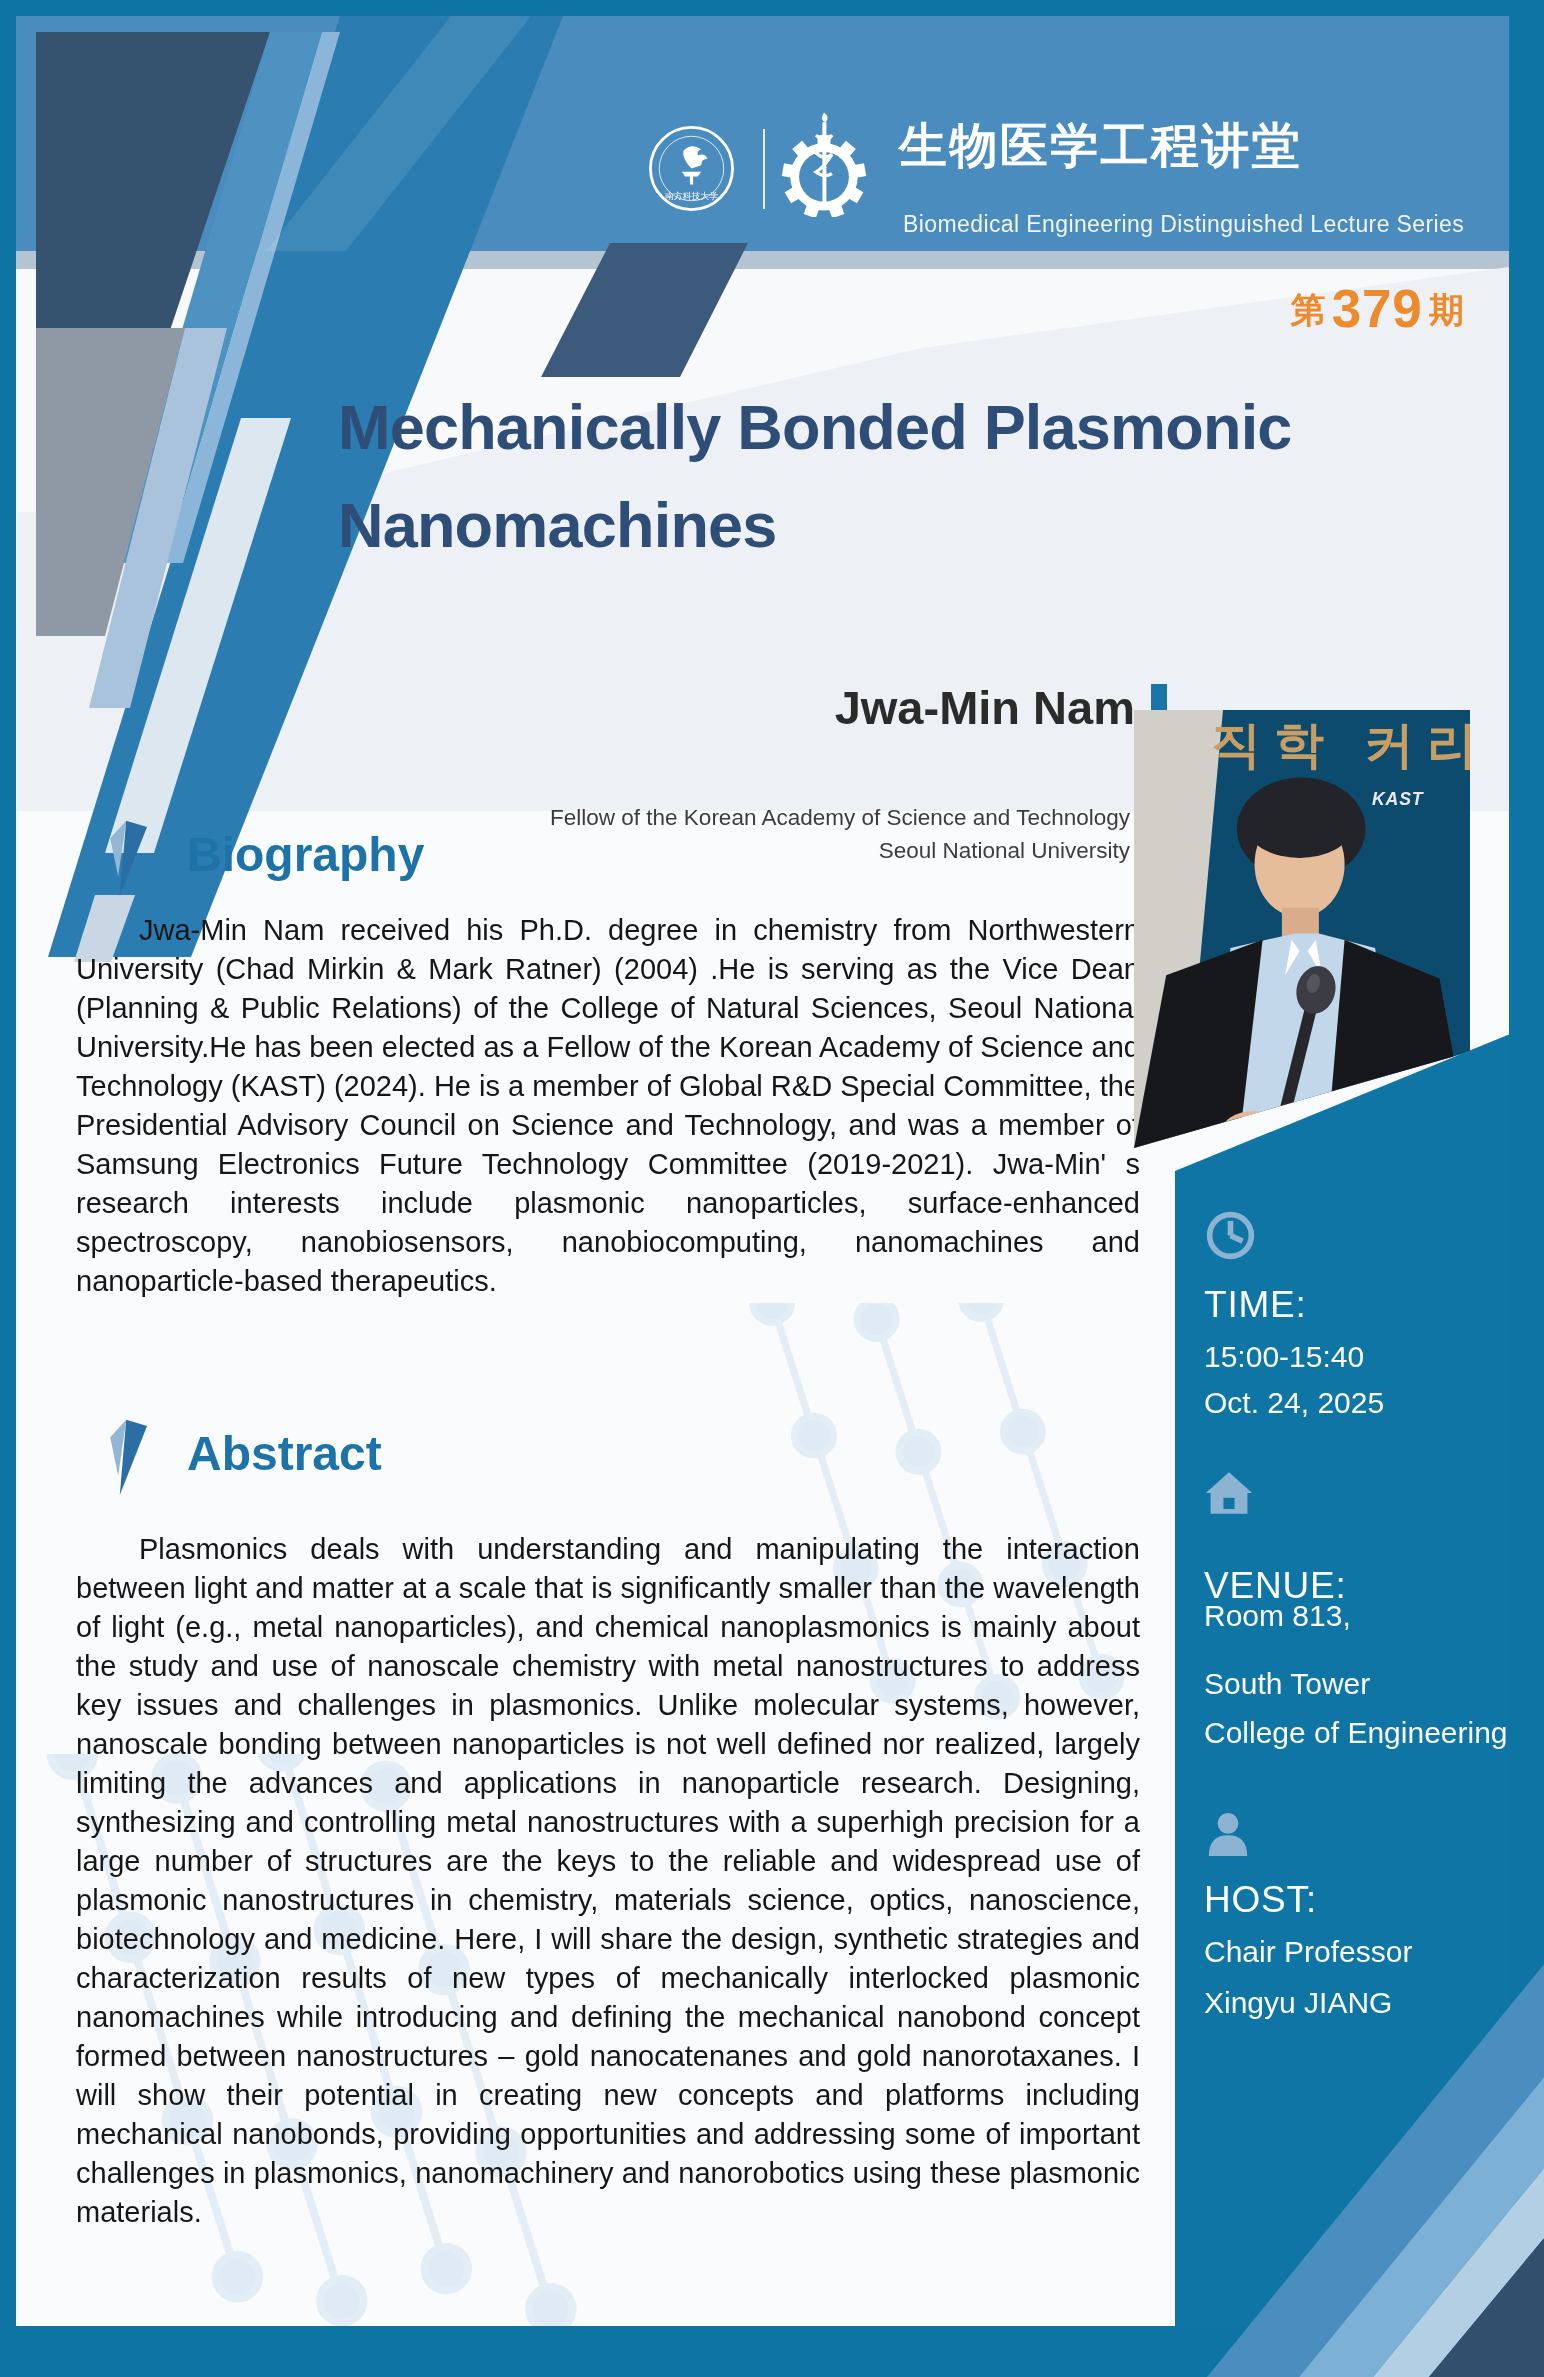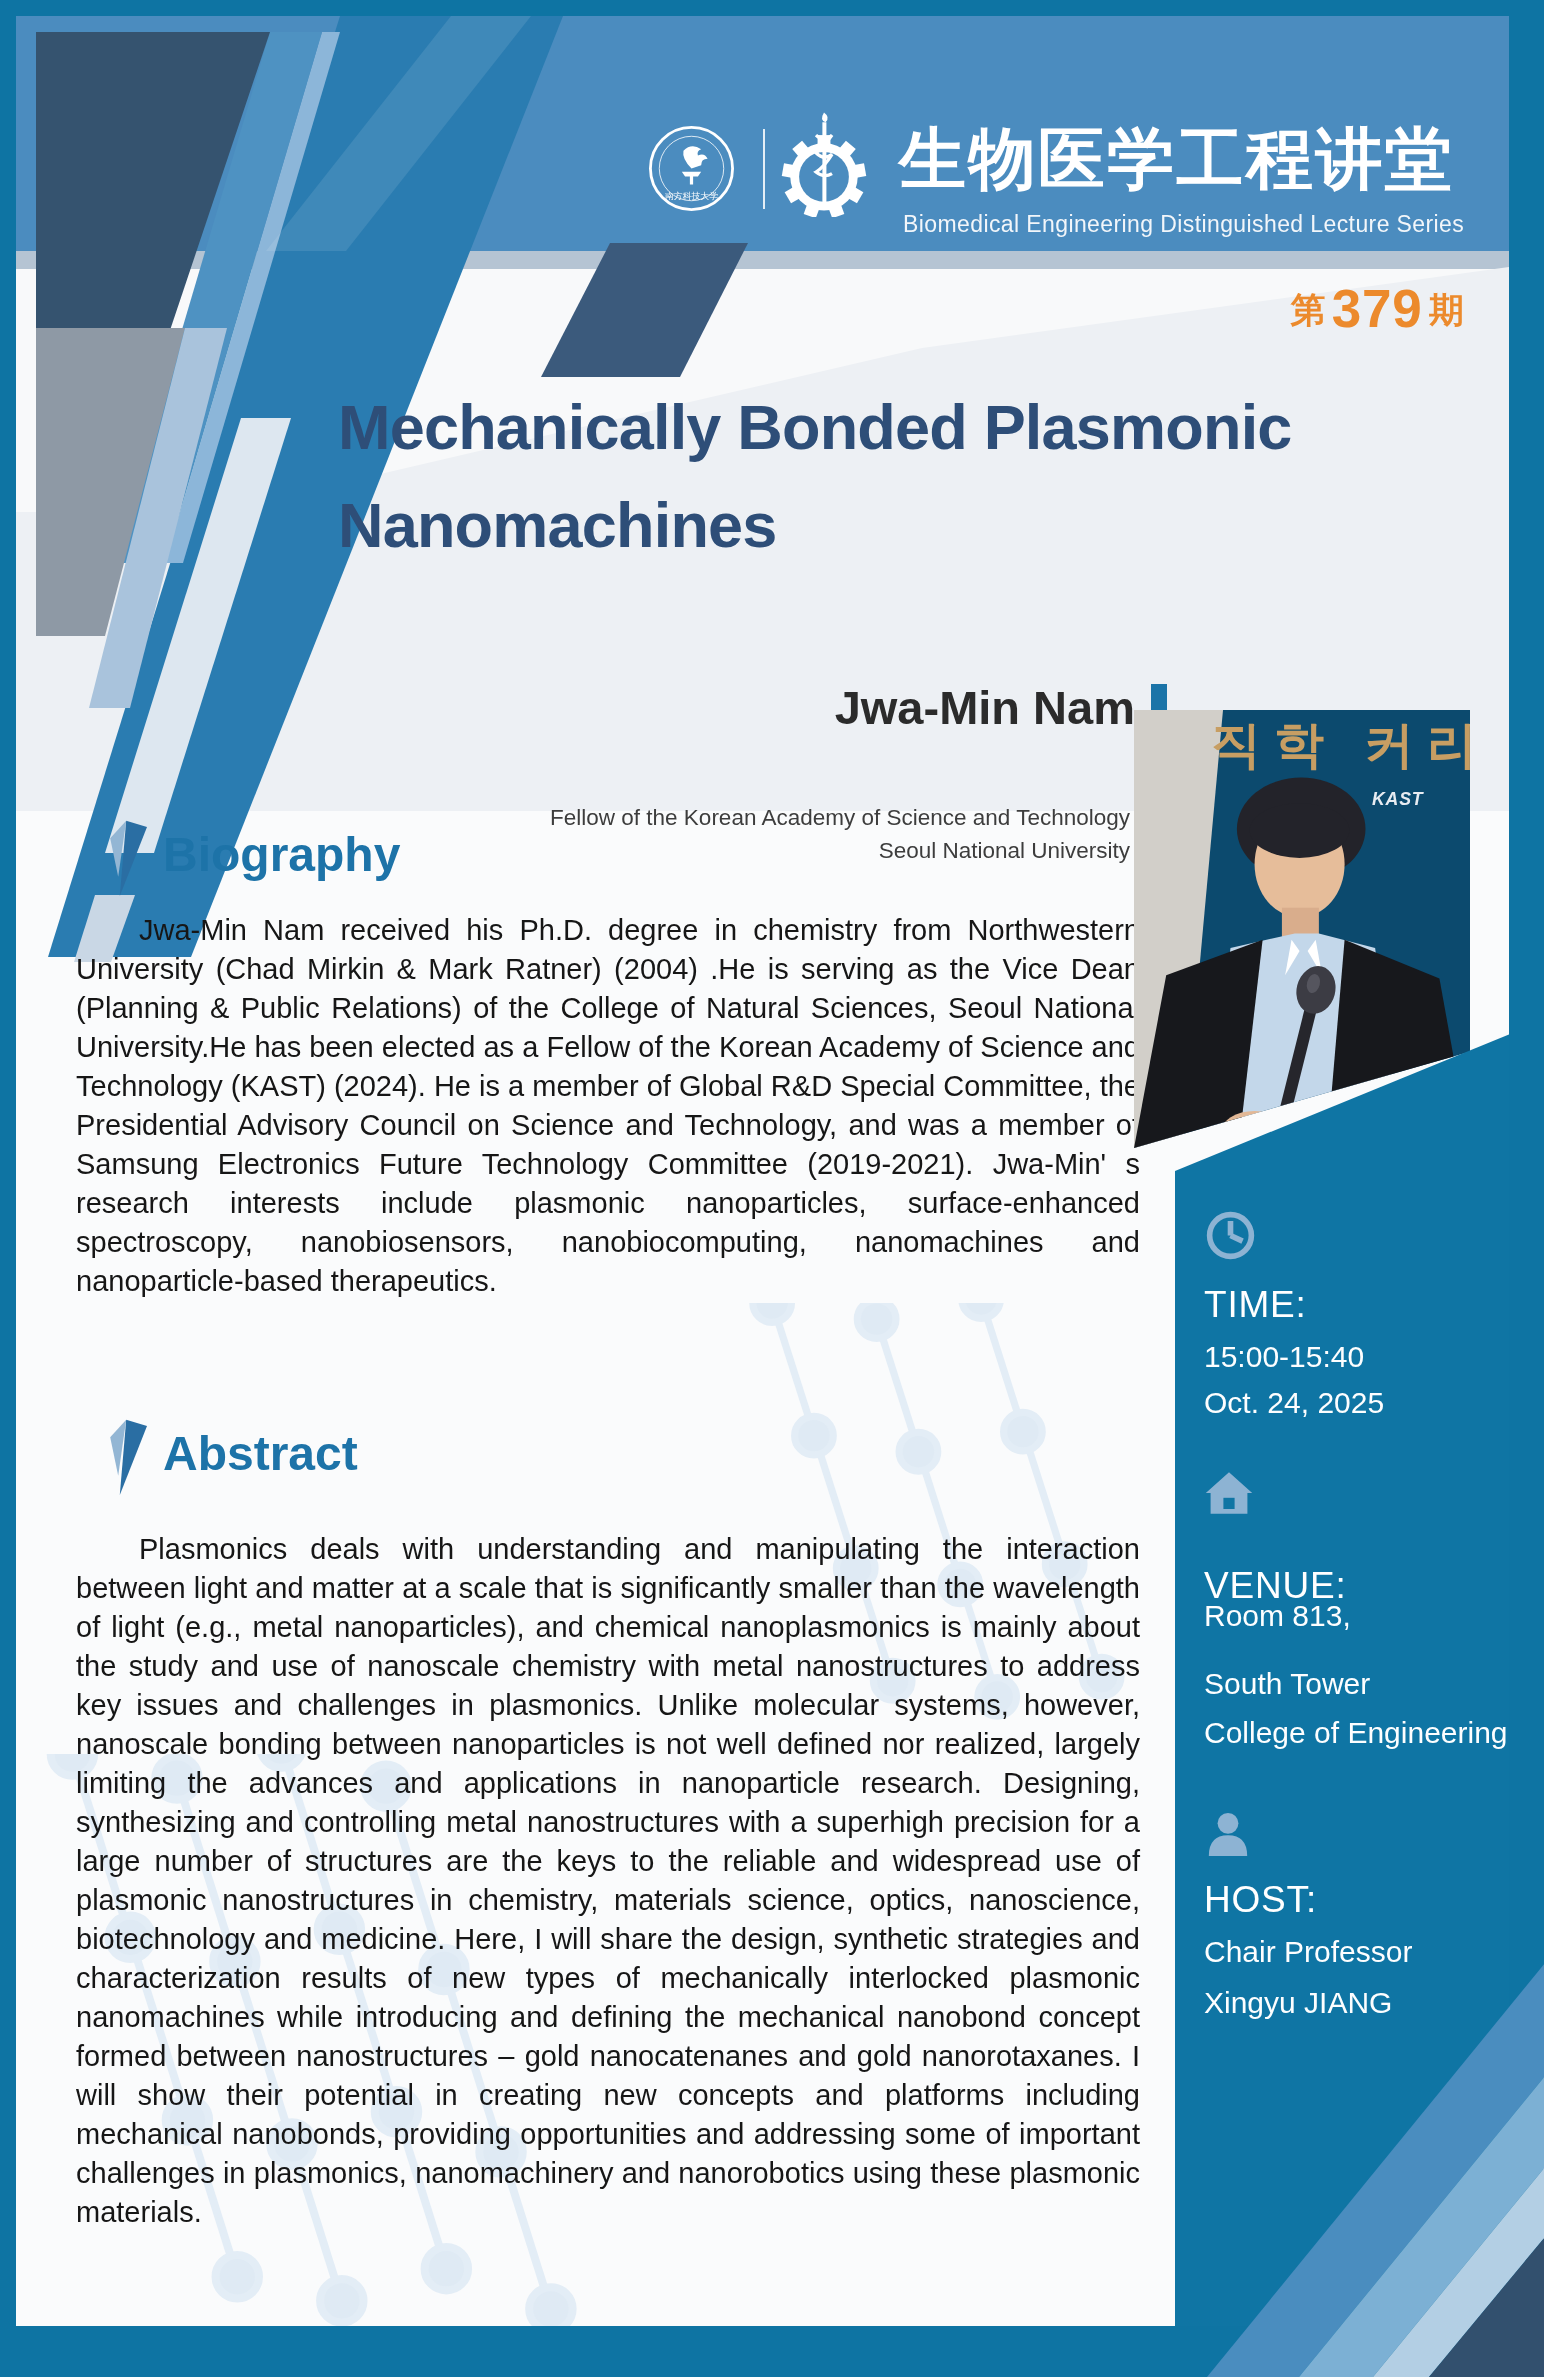--- a/index.html
+++ b/index.html
@@ -27,36 +27,36 @@
   .d-med{background:#4e92c2;clip-path:polygon(270px 32px,322px 32px,165px 563px,113px 563px);}
   .d-navyA{background:#35536f;clip-path:polygon(36px 32px,270px 32px,154px 378px,36px 378px);}
   .d-gray{background:#8e99a5;clip-path:polygon(36px 328px,185px 328px,105px 636px,36px 636px);}
   .d-bluegray{background:#a9c3dc;clip-path:polygon(185px 328px,227px 328px,130px 708px,89px 708px);}
   .d-pale{background:#dde7f0;clip-path:polygon(241px 418px,291px 418px,154px 853px,105px 853px);}
   .d-navyB{background:#3b5a7c;clip-path:polygon(610px 243px,748px 243px,680px 377px,541px 377px);}
   .d-tiny{background:#c9d7e5;clip-path:polygon(95px 895px,135px 895px,111px 962px,74px 962px);}
   .d-streak{background:rgba(255,255,255,.10);clip-path:polygon(451px 16px,531px 16px,346px 251px,266px 251px);}
 
   
-  .cn-title{left:899px;top:114px;width:611px;color:#fff;font-size:67px;font-weight:700;letter-spacing:2.4px;white-space:nowrap;}
+  .cn-title{left:899px;top:114px;width:611px;color:#fff;font-size:48px;font-weight:700;letter-spacing:2.4px;white-space:nowrap;}
   .en-subtitle{left:903px;top:211px;width:611px;color:#f2f6fa;font-size:23px;font-weight:400;letter-spacing:0.4px;white-space:nowrap;}
   .logo-divider{left:763px;top:129px;width:2.4px;height:80px;background:rgba(255,255,255,.85);}
   .issue-line{left:1239px;top:266px;width:225px;text-align:right;color:#ec8a2c;white-space:nowrap;font-weight:700;margin-top:12px;}
   .issue-line .cjk{font-size:35px;vertical-align:4.8px;}
   .issue-line .num{font-size:53px;letter-spacing:0.8px;margin:0 6.4px;}
 
   
   .talk-title{left:338px;top:378px;width:1142px;color:#2e4e78;font-size:63px;font-weight:700;line-height:98px;letter-spacing:-0.8px;}
   .speaker-name{left:483px;top:680px;width:652px;text-align:right;color:#2b2b2b;font-size:47px;font-weight:700;}
   .speaker-bar-blue{left:1151px;top:684px;width:16px;height:122px;background:#1b74a8;clip-path:polygon(0 0,100% 0,100% 88%,0 100%);}
   .speaker-bar-gray{left:1154px;top:806px;width:10.5px;height:74px;background:#d8dce1;}
   .speaker-affil{left:402px;top:801px;width:728px;text-align:right;color:#3d3d3d;font-size:22.5px;line-height:33px;}
 
   
-  .sec-heading{color:#1d73a8;font-size:48px;font-weight:700;}
+  .sec-heading{color:#1d73a8;font-size:48px;font-weight:700;margin-left:24px;}
   .flag-icon{width:40px;height:77px;}
   .para{width:1064px;color:#161616;font-size:29px;line-height:39px;text-align:justify;text-indent:63px;}
 
   
   .photo{left:1134px;top:710px;width:336px;height:438px;background:#0c4a6e;clip-path:polygon(0 0,100% 0,100% 78%,0 100%);overflow:hidden;text-align:center;}
   .photo .wall{position:absolute;left:0;top:0;width:89px;height:438px;background:#d2cfc9;clip-path:polygon(0 0,100% 0,55% 100%,0 100%);}
   .photo .banner-kr{position:absolute;left:77px;top:1.6px;color:#c79e63;font-size:50px;font-weight:700;letter-spacing:13px;white-space:nowrap;}
   .photo .kast{position:absolute;left:238px;top:79px;color:#e8ecf2;font-size:17.7px;font-weight:700;font-style:italic;letter-spacing:0.8px;}
 
   

